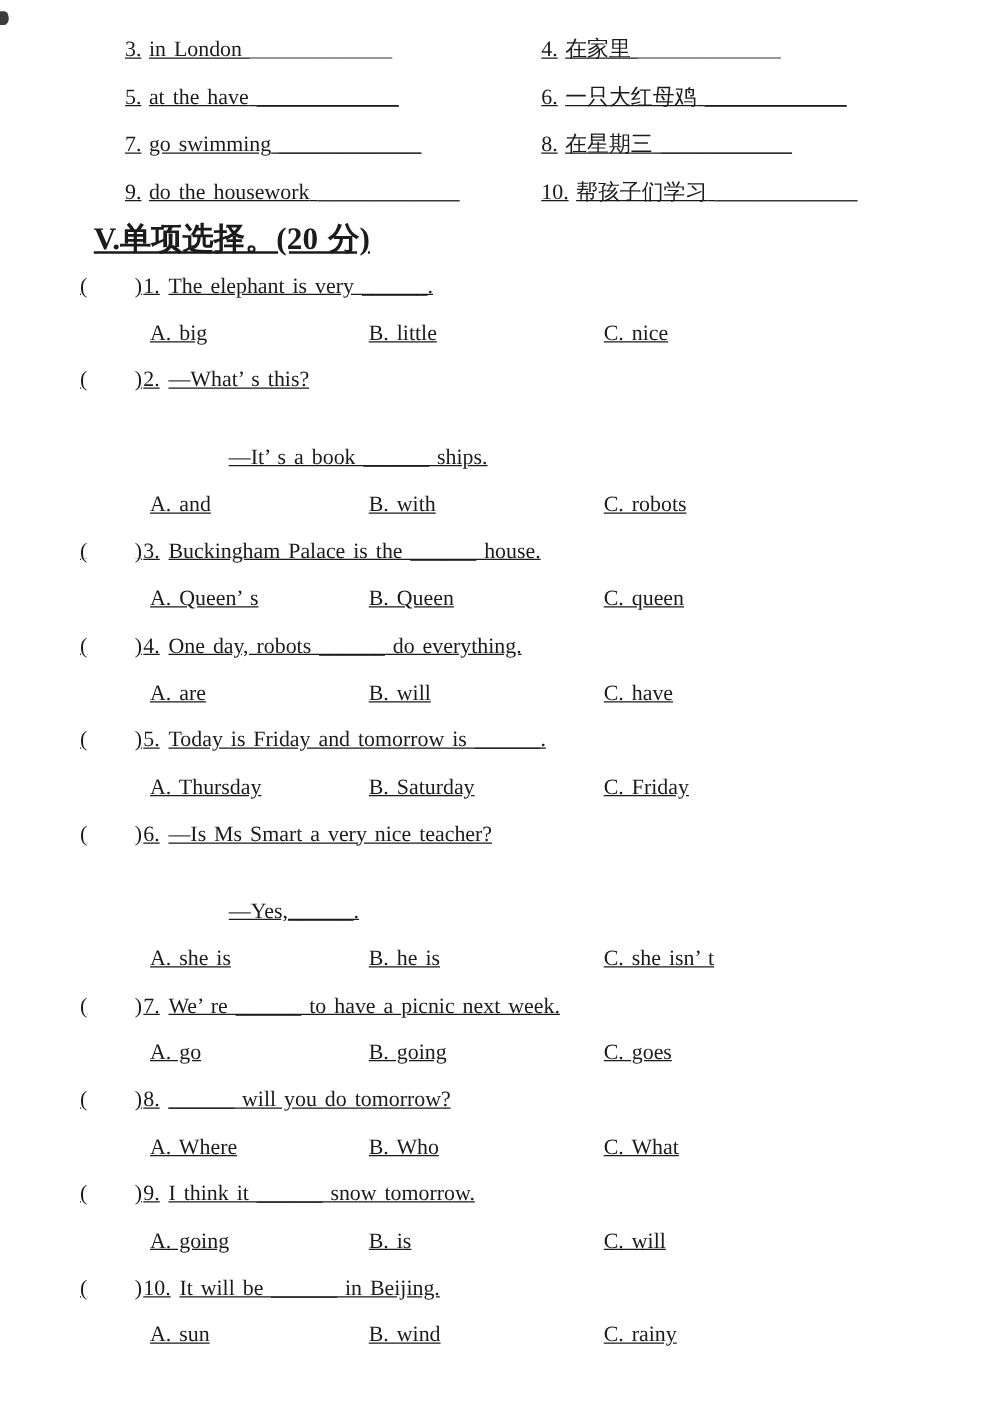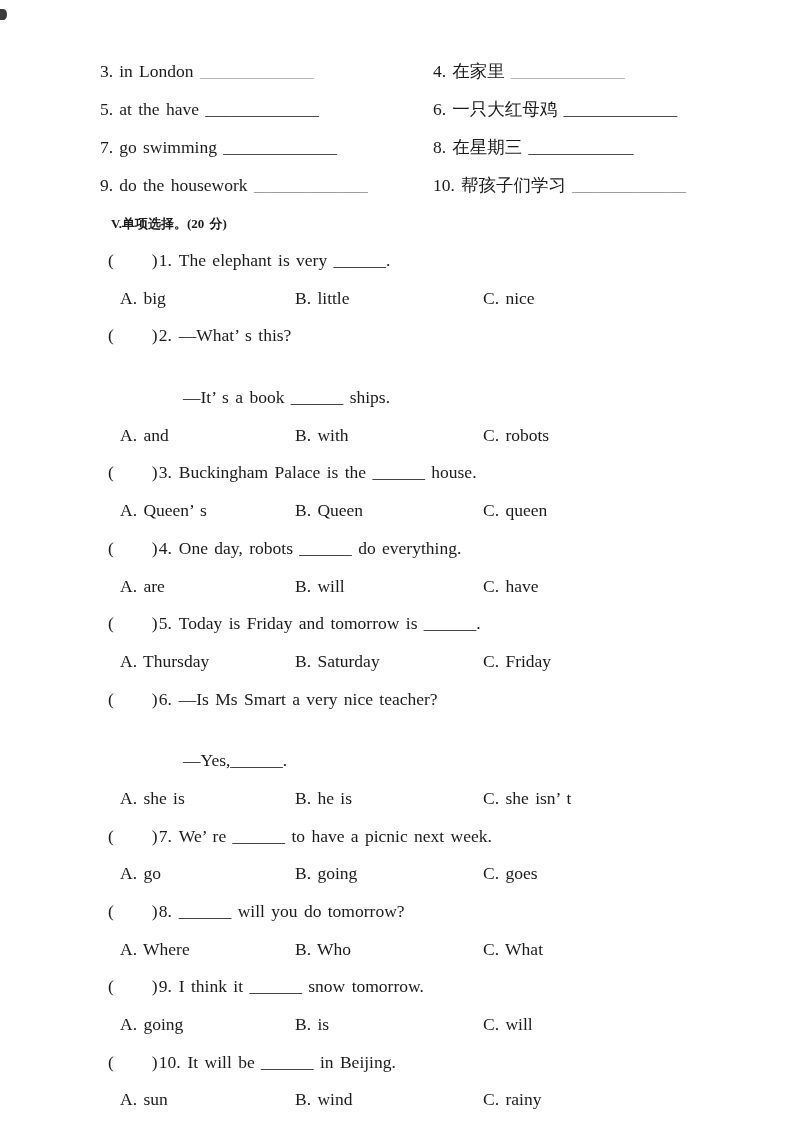--- a/index.html
+++ b/index.html
@@ -12,41 +12,41 @@
     word-spacing: 2px;
     overflow: hidden;
     position: relative;
   }
   .page { width: 793px; height: 1122px; position: relative; }
   .corner-mark {
     position: absolute; left: 0; top: 9px;
     width: 7px; height: 11px; background: #3c3c3c;
     border-radius: 0 60% 60% 0;
   }
-  .content { padding-top: 52px; }
+  .content { padding-top: 20px; text-decoration: underline; }
 
   
   .trans-row { display: flex; height: 38px; line-height: 38px; }
   .trans-item.left { margin-left: 100px; width: 333px; flex: 0 0 333px; }
   .trans-item .num { margin-right: 6px; }
   .blank { letter-spacing: 0; word-spacing: 0; }
   .blank[data-shade="light"] { color: #ababab; }
   .blank[data-shade="medium"] { color: #8f8f8f; }
   .blank[data-shade="dark"] { color: #2a2a2a; }
 
   
   .sec-head {
     height: 38px; line-height: 40px;
-    margin-left: 111px;
+    margin-left: 75px;
     font-weight: 700;
-    font-size: 13px;
+    font-size: 25px;
   }
 
   
-  .q-line { height: 37.7px; line-height: 37.7px; margin-left: 108px; white-space: nowrap; }
+  .q-line { height: 37.7px; line-height: 37.7px; margin-left: 64px; white-space: nowrap; }
   .paren-gap { display: inline-block; width: 38px; }
   .q-num { margin-left: 1px; }
   .q-prompt { margin-left: 7px; }
   .q-cont { height: 37.7px; line-height: 37.7px; margin-left: 183px; white-space: nowrap; margin-top: 24px; }
   .opts { display: flex; height: 37.7px; line-height: 37.7px; margin-left: 120px; }
   .opt-a { flex: 0 0 175px; }
   .opt-b { flex: 0 0 188px; }
   .opt-c { flex: 1; }
 </style>
 </head>

